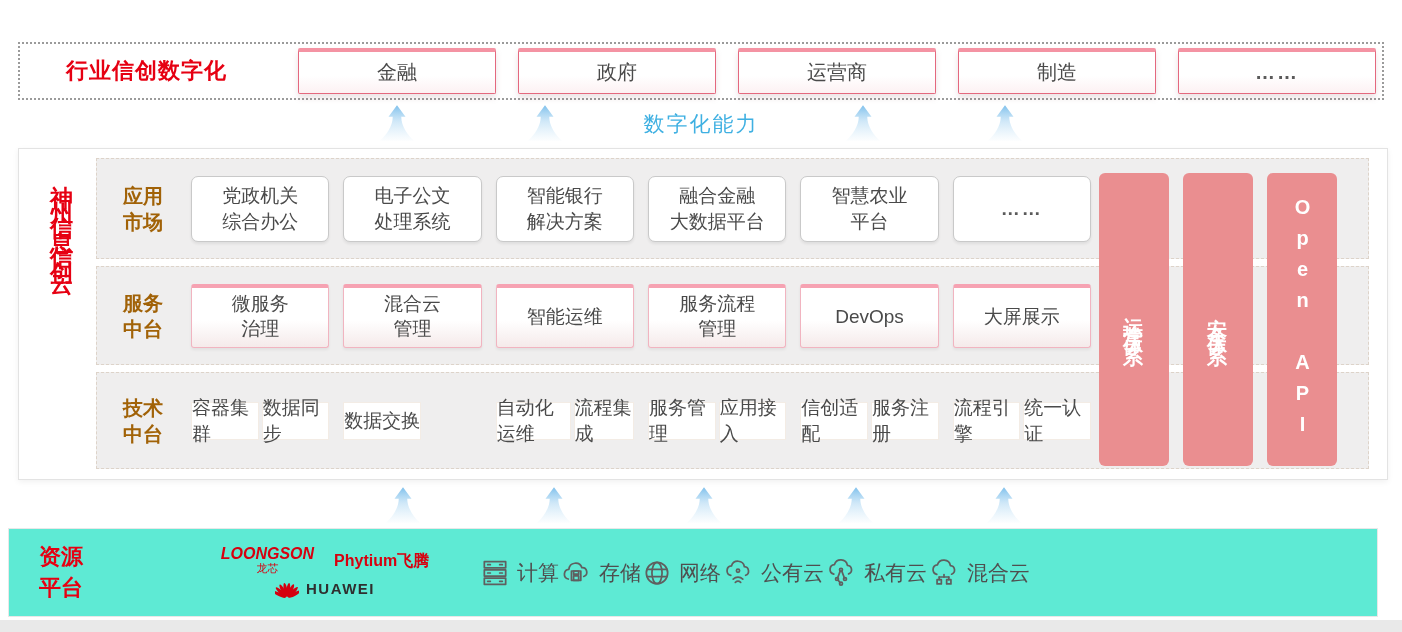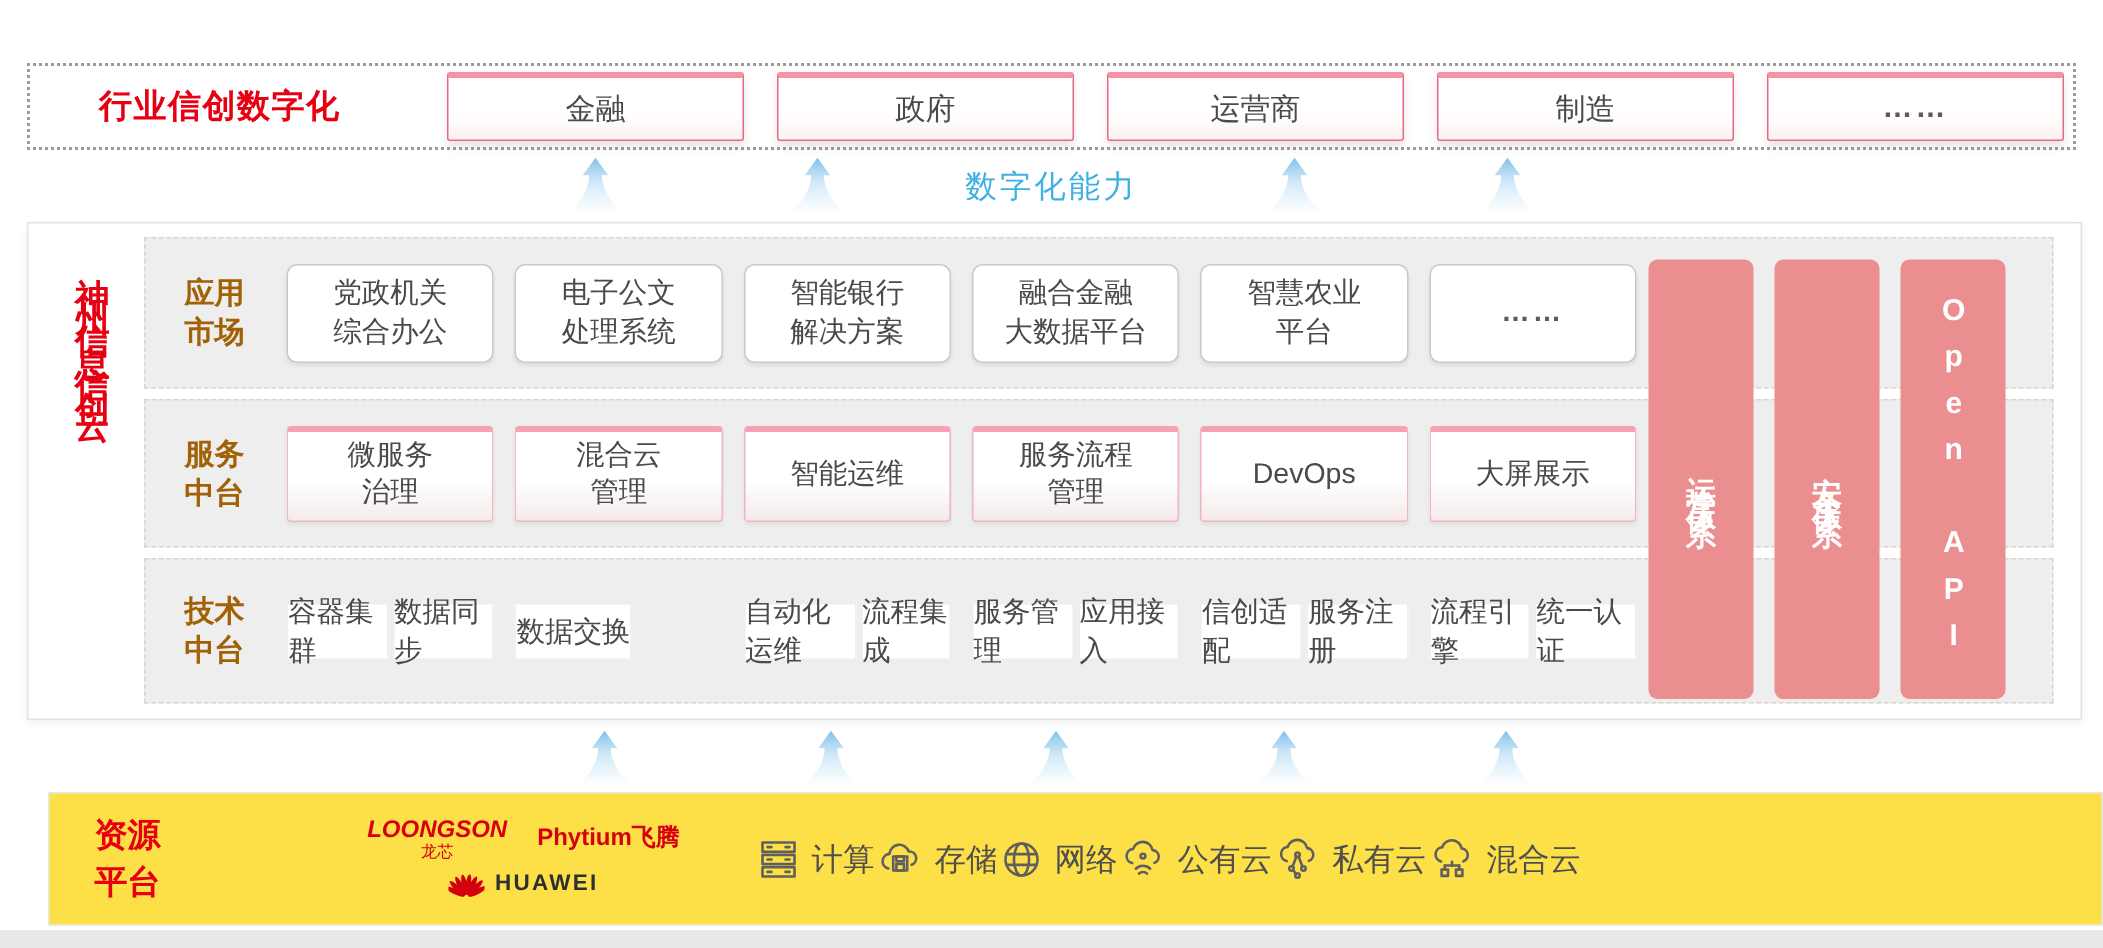--- a/index.html
+++ b/index.html
@@ -88,33 +88,33 @@
     width: 70px; height: 293px; background: #ea8e90; border-radius: 6px;
     display: flex; align-items: center; justify-content: center;
   }
   .side-bar span {
     writing-mode: vertical-rl; text-orientation: upright;
     color: #ffffff; font-size: 20px; font-weight: bold; letter-spacing: 9px;
   }
 
   
   .resource-box {
-    position: absolute; left: 32px; top: 528px; width: 1370px; height: 89px;
-    background: #fde047; border: 1px solid #e8e8e8;
+    position: absolute; left: 8px; top: 528px; width: 1370px; height: 89px;
+    background: #5eead4; border: 1px solid #e8e8e8;
     display: flex; align-items: center;
   }
   .res-label {
     margin-left: 30px; width: 72px; font-size: 22px; font-weight: bold;
     color: #e60012; line-height: 1.4; flex-shrink: 0;
   }
   .vendors {
     margin-left: 96px; width: 236px; display: flex; flex-direction: column;
     align-items: center; gap: 3px; flex-shrink: 0;
   }
-  .vendor-row1 { display: flex; align-items: flex-start; gap: 20px; }
+  .vendor-row1 { display: flex; align-items: center; gap: 20px; }
   .loongson { text-align: center; color: #d7000f; }
   .loongson-en { font-size: 16px; font-weight: bold; font-style: italic; line-height: 1; }
   .loongson-cn { font-size: 11px; line-height: 1.1; }
   .phytium { color: #d7000f; font-weight: bold; font-size: 16px; margin-top: 2px; }
   .huawei { display: flex; align-items: center; gap: 7px; }
   .huawei-txt { font-size: 15px; font-weight: bold; color: #2f2f2f; letter-spacing: 1.5px; }
   .res-items {
     flex: 1; display: flex; justify-content: flex-start; align-items: center;
     margin: 0 44px 0 36px;
   }

